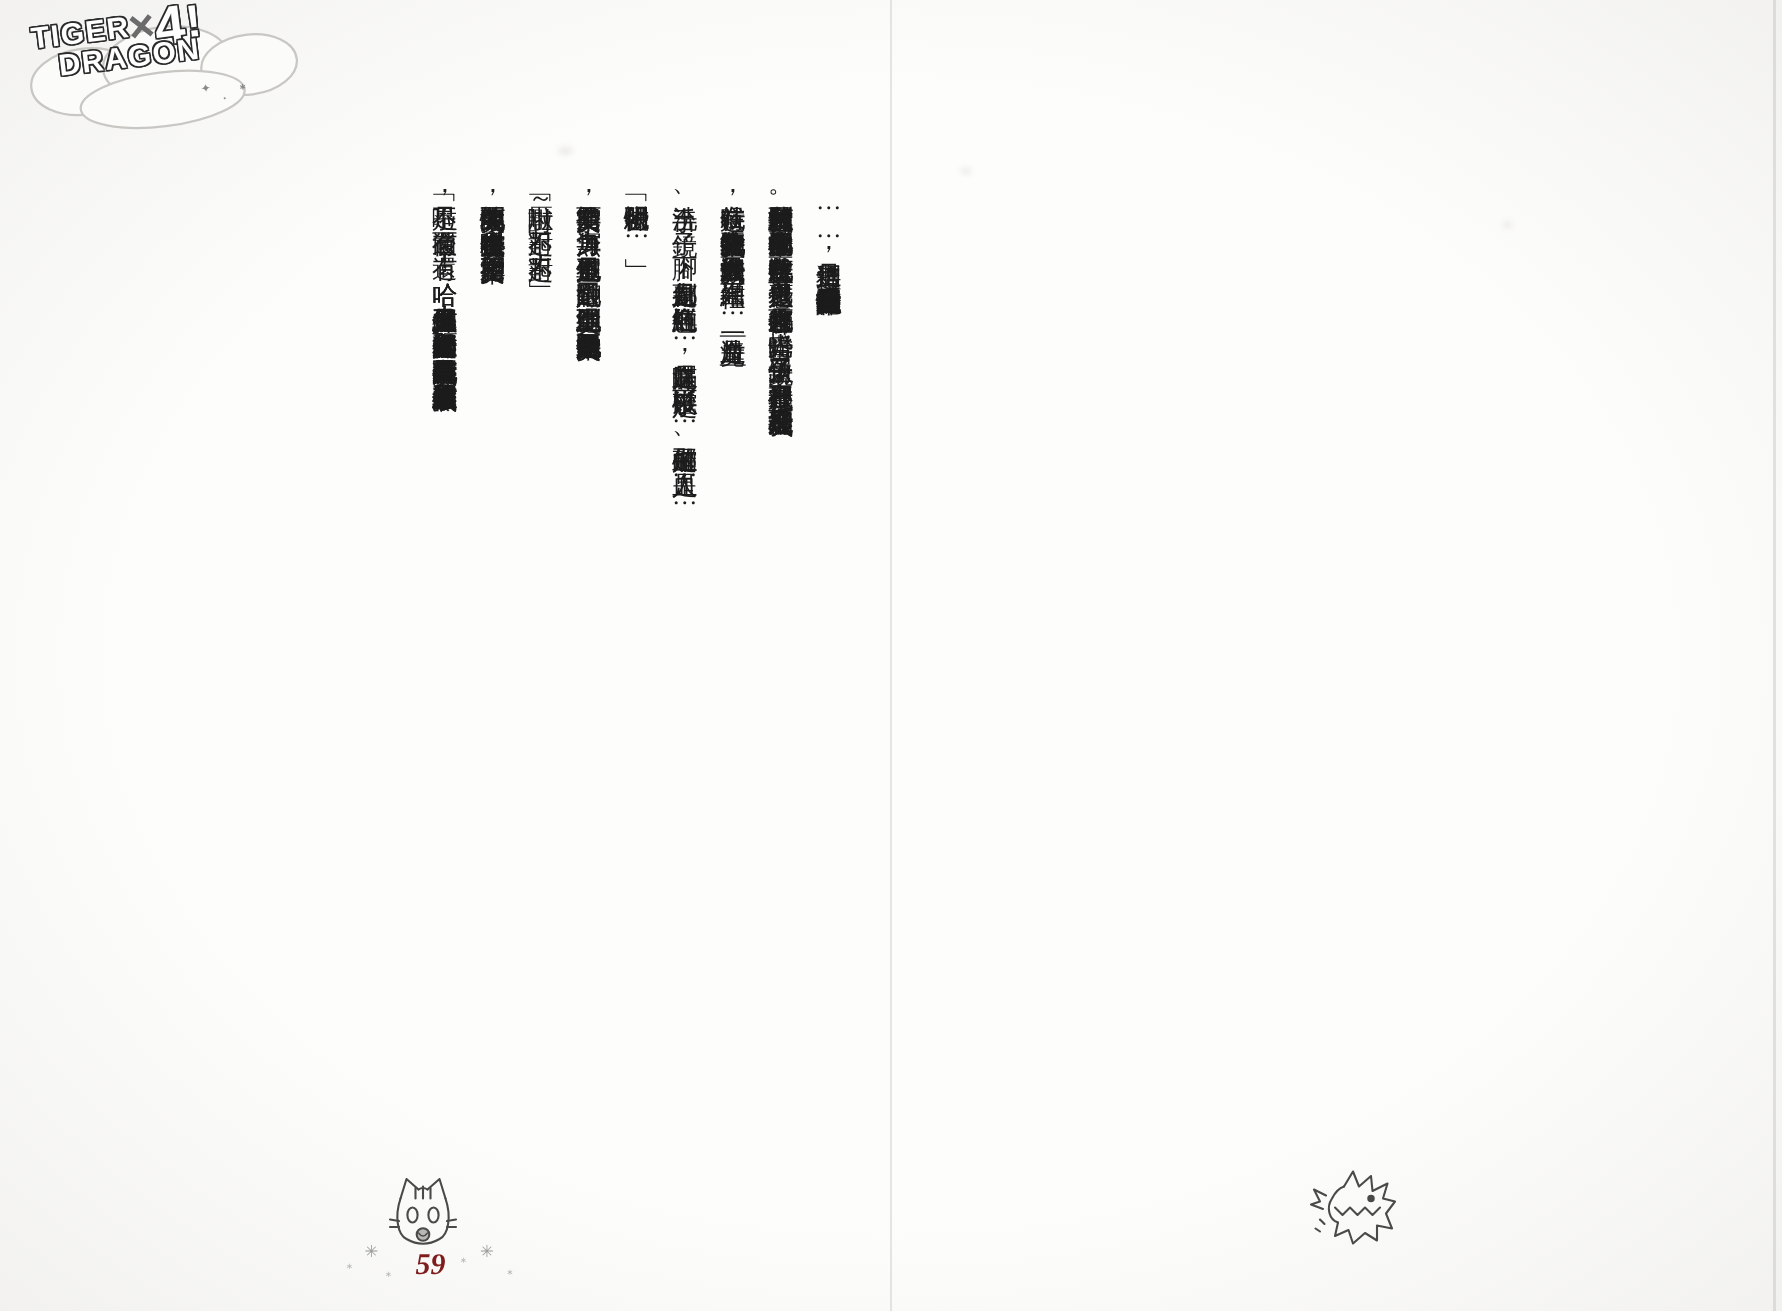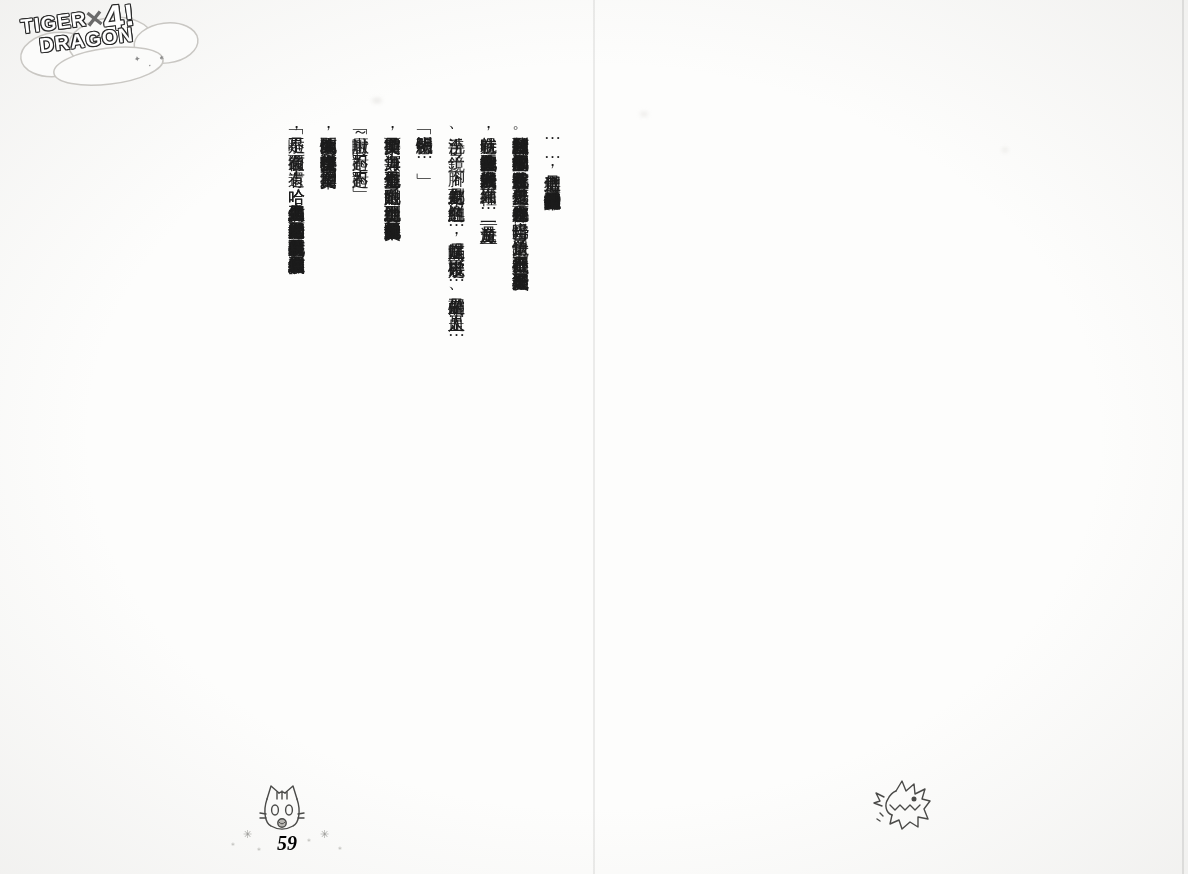--- a/index.html
+++ b/index.html
@@ -65,21 +65,21 @@
   .logo-x{font-size:30px;color:#6b6b6b;text-shadow:none;vertical-align:-4px;margin:0 -1px;}
   .logo-4{font-size:36px;vertical-align:-8px;}
   .logo-ex{font-size:30px;vertical-align:-5px;}
   .logo-sparkle{position:absolute;color:#8a8a8a;font-size:8px;text-shadow:none;}
 
   
   .page-number{
     position:absolute;
     font-family:"Liberation Serif","DejaVu Serif",serif;
     font-style:italic;font-weight:bold;
-    font-size:20px;color:#000000;
+    font-size:20px;color:#7f1d1d;
   }
   .num-59{left:277px;top:832px;}
   .mascot{position:absolute;}
   .mascot-cat{left:258px;top:783px;}
   .mascot-dragon{left:872px;top:779px;}
   .sparkle{position:absolute;color:#9b9b98;font-size:11px;}
   .sparkle.small{font-size:8px;color:#b0b0ac;}
 </style>
 </head>
 <body>

